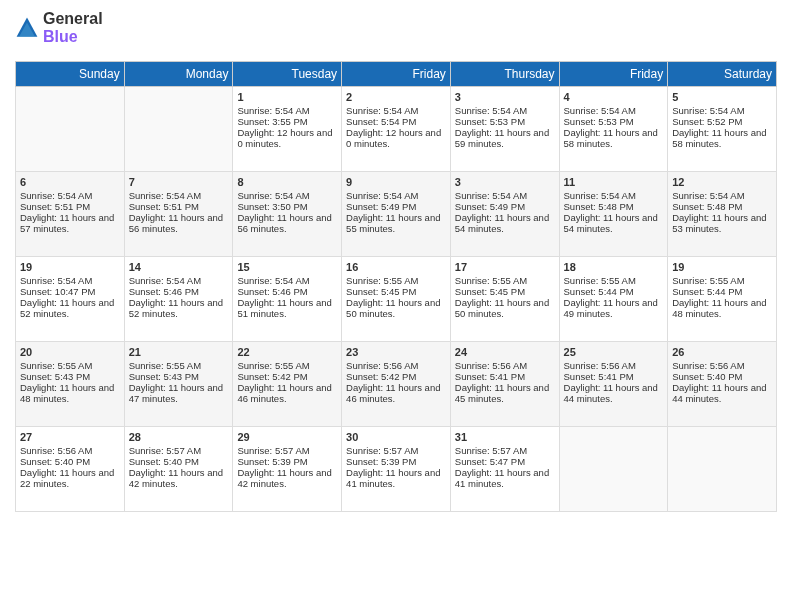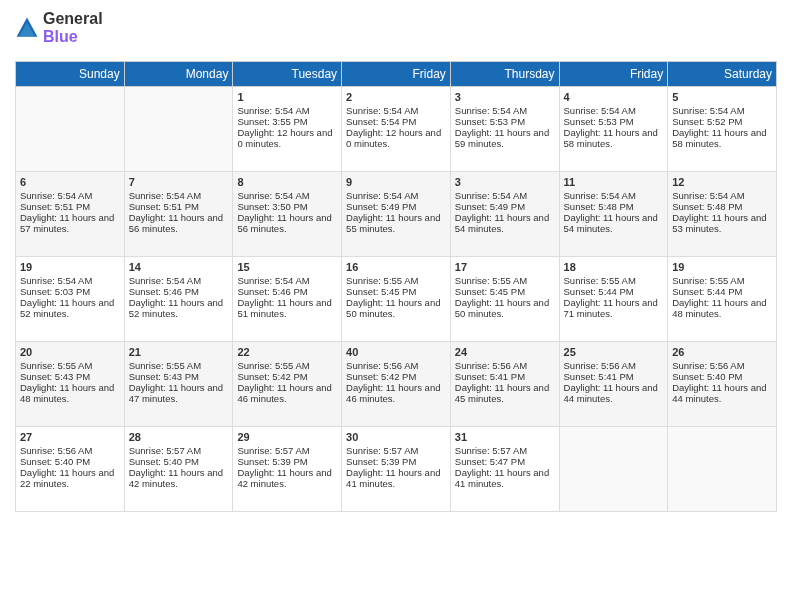--- a/index.html
+++ b/index.html
@@ -186,21 +186,21 @@
         <span class="day-number">12</span>
         <span>Sunrise: 5:54 AM</span><br>
         <span>Sunset: 5:48 PM</span><br>
         <span>Daylight: 11 hours and 53 minutes.</span>
       </td>
         </tr>
         <tr>
           <td>
         <span class="day-number">19</span>
         <span>Sunrise: 5:54 AM</span><br>
-        <span>Sunset: 5:03 PM</span><br>
+        <span>Sunset: 10:47 PM</span><br>
         <span>Daylight: 11 hours and 52 minutes.</span>
       </td>
           <td>
         <span class="day-number">14</span>
         <span>Sunrise: 5:54 AM</span><br>
         <span>Sunset: 5:46 PM</span><br>
         <span>Daylight: 11 hours and 52 minutes.</span>
       </td>
           <td>
         <span class="day-number">15</span>
@@ -217,21 +217,21 @@
           <td>
         <span class="day-number">17</span>
         <span>Sunrise: 5:55 AM</span><br>
         <span>Sunset: 5:45 PM</span><br>
         <span>Daylight: 11 hours and 50 minutes.</span>
       </td>
           <td>
         <span class="day-number">18</span>
         <span>Sunrise: 5:55 AM</span><br>
         <span>Sunset: 5:44 PM</span><br>
-        <span>Daylight: 11 hours and 71 minutes.</span>
+        <span>Daylight: 11 hours and 49 minutes.</span>
       </td>
           <td>
         <span class="day-number">19</span>
         <span>Sunrise: 5:55 AM</span><br>
         <span>Sunset: 5:44 PM</span><br>
         <span>Daylight: 11 hours and 48 minutes.</span>
       </td>
         </tr>
         <tr>
           <td>
@@ -246,21 +246,21 @@
         <span>Sunset: 5:43 PM</span><br>
         <span>Daylight: 11 hours and 47 minutes.</span>
       </td>
           <td>
         <span class="day-number">22</span>
         <span>Sunrise: 5:55 AM</span><br>
         <span>Sunset: 5:42 PM</span><br>
         <span>Daylight: 11 hours and 46 minutes.</span>
       </td>
           <td>
-        <span class="day-number">40</span>
+        <span class="day-number">23</span>
         <span>Sunrise: 5:56 AM</span><br>
         <span>Sunset: 5:42 PM</span><br>
         <span>Daylight: 11 hours and 46 minutes.</span>
       </td>
           <td>
         <span class="day-number">24</span>
         <span>Sunrise: 5:56 AM</span><br>
         <span>Sunset: 5:41 PM</span><br>
         <span>Daylight: 11 hours and 45 minutes.</span>
       </td>

